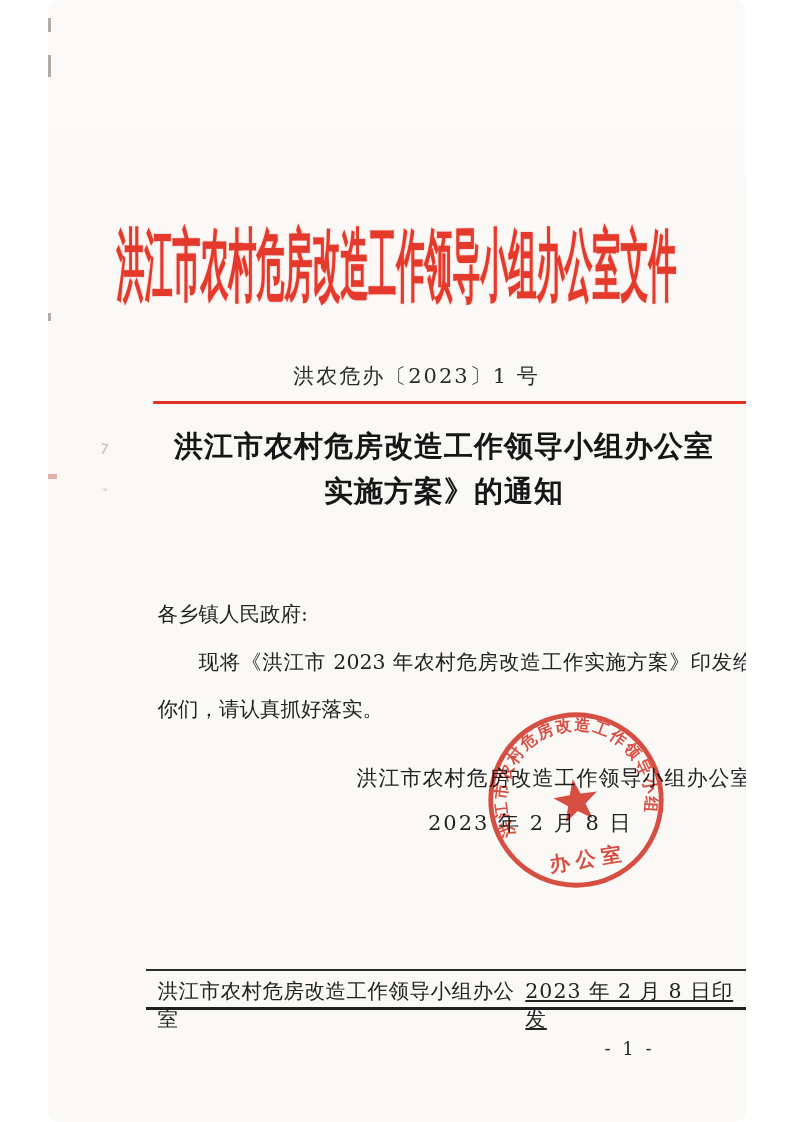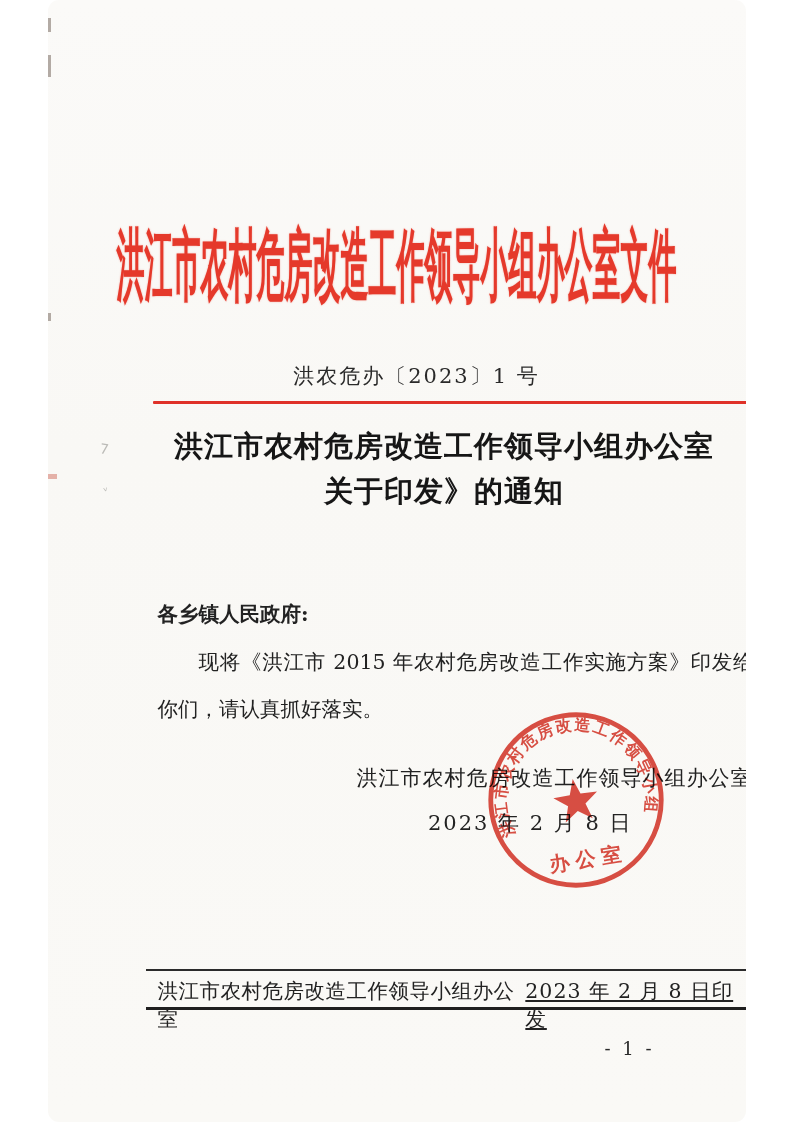--- a/index.html
+++ b/index.html
@@ -43,21 +43,21 @@
     font-size:29px;font-weight:bold;line-height:45px;
     color:#161616;letter-spacing:1px;
   }
   .body-block{
     position:absolute;top:591px;left:110px;width:596px;
     font-size:20.5px;line-height:47.5px;color:#222;
   }
   .body-block .paragraph{
     text-indent:2em;text-align:justify;margin:0;
   }
-  .body-block .salutation{margin:0;font-weight:bold;}
+  .body-block .salutation{margin:0;}
   .signature{
     position:absolute;top:764px;left:98px;width:607px;
     font-size:21px;color:#222;
   }
   .signature .org{text-align:right;letter-spacing:1px;}
   .signature .date{text-align:right;margin-top:17px;padding-right:120px;letter-spacing:2px;}
   .seal{
     position:absolute;left:436px;top:708px;width:184px;height:184px;
     transform:rotate(-9deg);
     mix-blend-mode:multiply;
@@ -99,26 +99,26 @@
   <div class="edge-tick" style="top:313px;height:8px;"></div>
 
   <div class="red-banner">洪江市农村危房改造工作领导小组办公室文件</div>
 
   <div class="doc-number">洪农危办〔2023〕1 号</div>
 
   <div class="red-rule"></div>
 
   <div class="doc-title">
     <div>洪江市农村危房改造工作领导小组办公室</div>
-    <div>关于印发》的通知</div>
+    <div>实施方案》的通知</div>
   </div>
 
   <div class="body-block">
     <p class="salutation">各乡镇人民政府:</p>
-    <p class="paragraph">现将《洪江市 2015 年农村危房改造工作实施方案》印发给你们，请认真抓好落实。</p>
+    <p class="paragraph">现将《洪江市 2023 年农村危房改造工作实施方案》印发给你们，请认真抓好落实。</p>
   </div>
 
   <div class="signature">
     <div class="org">洪江市农村危房改造工作领导小组办公室</div>
     <div class="date">2023 年 2 月 8 日</div>
   </div>
 
   <svg class="seal" viewBox="0 0 190 190">
     <circle cx="95" cy="95" r="88" fill="none" stroke="#d8382b" stroke-width="5"></circle>
     <defs>

